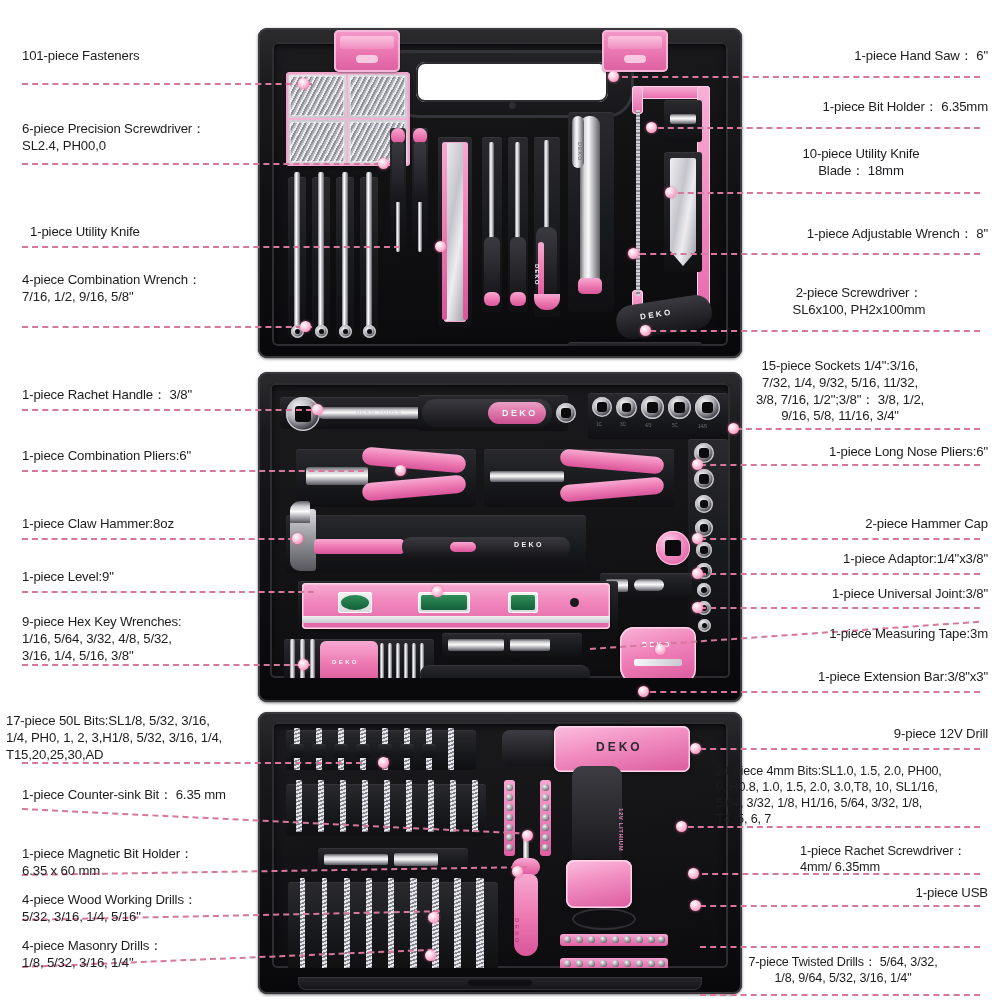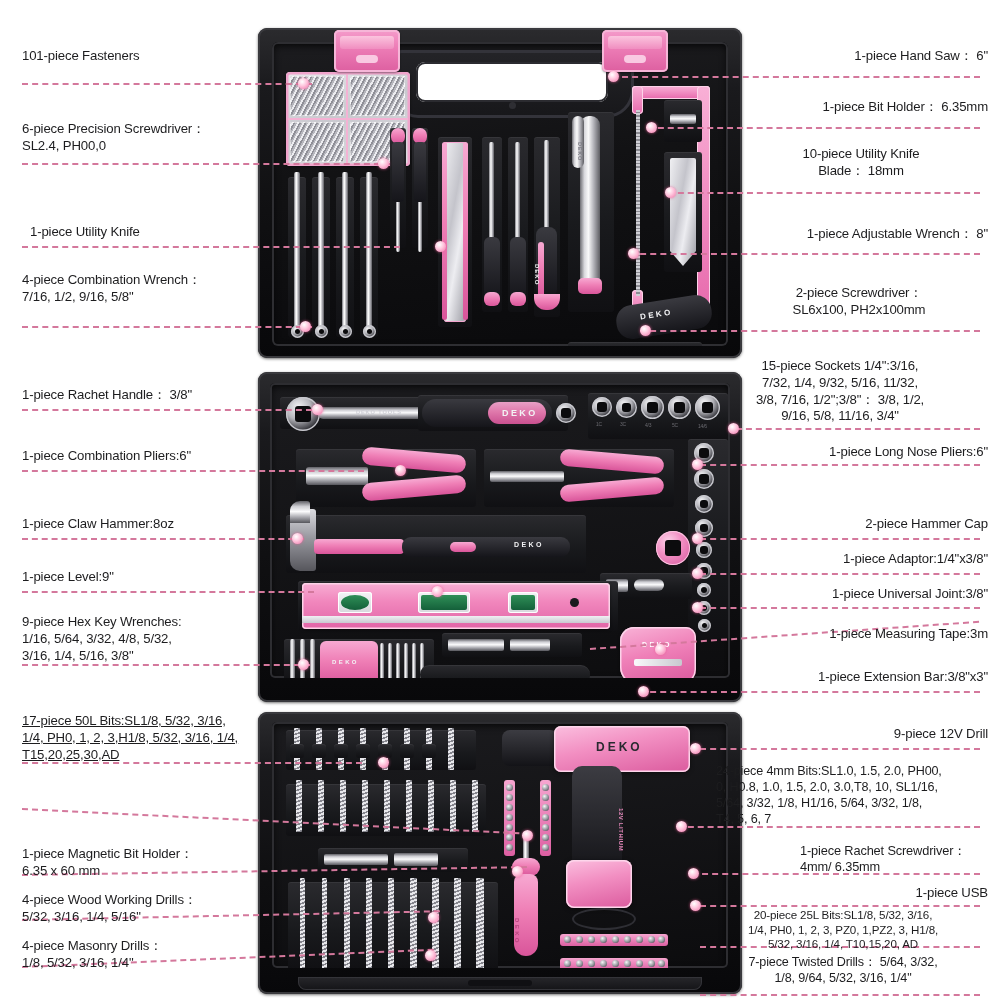--- a/index.html
+++ b/index.html
@@ -656,23 +656,24 @@
   <div class="label left" style="left:30px;  top:224px; width:250px;">1-piece Utility Knife</div>
   <div class="label left" style="left:22px;  top:272px; width:256px;">4-piece Combination Wrench：
 7/16, 1/2, 9/16, 5/8"</div>
   <div class="label left" style="left:22px;  top:387px; width:256px;">1-piece Rachet Handle：  3/8"</div>
   <div class="label left" style="left:22px;  top:448px; width:256px;">1-piece Combination Pliers:6"</div>
   <div class="label left" style="left:22px;  top:516px; width:256px;">1-piece Claw Hammer:8oz</div>
   <div class="label left" style="left:22px;  top:569px; width:256px;">1-piece Level:9"</div>
   <div class="label left" style="left:22px;  top:614px; width:262px;">9-piece Hex Key Wrenches:
 1/16, 5/64, 3/32, 4/8, 5/32,
 3/16, 1/4, 5/16, 3/8"</div>
-  <div class="label left" style="left:22px;  top:713px; width:290px;text-decoration:underline;">17-piece 50L Bits:SL1/8, 5/32, 3/16,
+  <div class="label left" style="left:6px;  top:713px; width:290px;">17-piece 50L Bits:SL1/8, 5/32, 3/16,
 1/4, PH0, 1, 2, 3,H1/8, 5/32, 3/16, 1/4,
 T15,20,25,30,AD</div>
+  <div class="label left" style="left:22px;  top:787px; width:280px;">1-piece Counter-sink Bit：  6.35 mm</div>
   <div class="label left" style="left:22px;  top:846px; width:266px;">1-piece Magnetic Bit Holder：
 6.35 x 60 mm</div>
   <div class="label left" style="left:22px;  top:892px; width:266px;">4-piece Wood Working Drills：
 5/32, 3/16, 1/4, 5/16"</div>
   <div class="label left" style="left:22px;  top:938px; width:266px;">4-piece Masonry Drills：
 1/8, 5/32, 3/16, 1/4"</div>
 
   <div class="label right" style="right:12px; top:48px;  width:280px;">1-piece Hand Saw：  6"</div>
   <div class="label right" style="right:12px; top:99px;  width:290px;">1-piece Bit Holder：  6.35mm</div>
   <div class="label rcenter" style="right:14px; top:146px; width:250px;">10-piece Utility Knife
@@ -691,19 +692,16 @@
   <div class="label right" style="right:12px; top:626px; width:290px;">1-piece Measuring Tape:3m</div>
   <div class="label right" style="right:12px; top:669px; width:290px;">1-piece Extension Bar:3/8"x3"</div>
   <div class="label right" style="right:12px; top:726px; width:290px;">9-piece 12V Drill</div>
   <div class="label left" style="left:716px; top:764px; width:286px; font-size:12.6px;">24-piece 4mm Bits:SL1.0, 1.5, 2.0, PH00,
 0, H0.8, 1.0, 1.5, 2.0, 3.0,T8, 10,   SL1/16,
 5/64, 3/32, 1/8, H1/16, 5/64, 3/32, 1/8,
 T4, 5, 6, 7</div>
   <div class="label left" style="left:800px; top:843px; width:200px; font-size:12.8px;">1-piece Rachet Screwdriver：
 4mm/ 6.35mm</div>
   <div class="label right" style="right:12px; top:885px; width:290px;">1-piece USB</div>
-  <div class="label rcenter" style="right:14px; top:908px; width:286px; font-size:11.6px;">20-piece 25L Bits:SL1/8, 5/32, 3/16,
-1/4, PH0, 1, 2, 3, PZ0, 1,PZ2, 3, H1/8,
-5/32, 3/16, 1/4, T10,15,20, AD</div>
   <div class="label rcenter" style="right:14px; top:955px; width:286px; font-size:12.6px;">7-piece Twisted Drills：  5/64, 3/32,
 1/8, 9/64, 5/32, 3/16, 1/4"</div>
 
 </div>
 
 </body></html>

